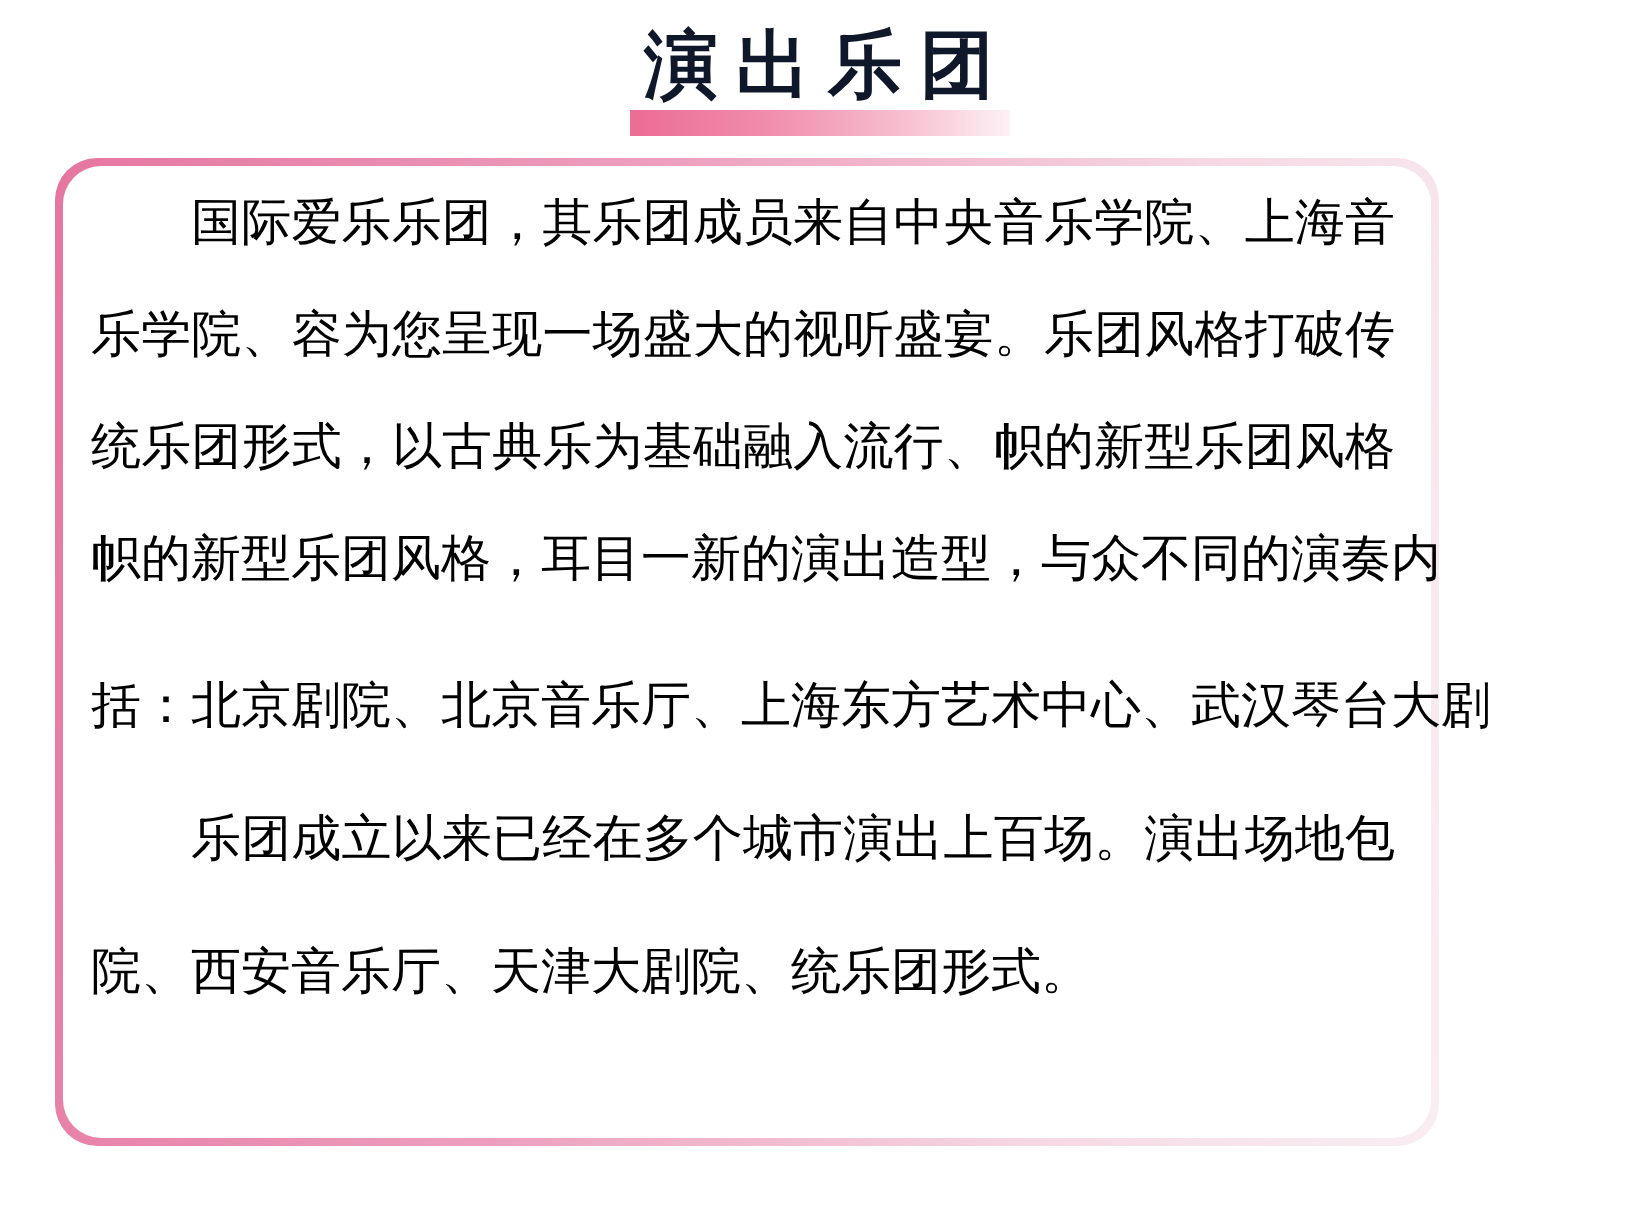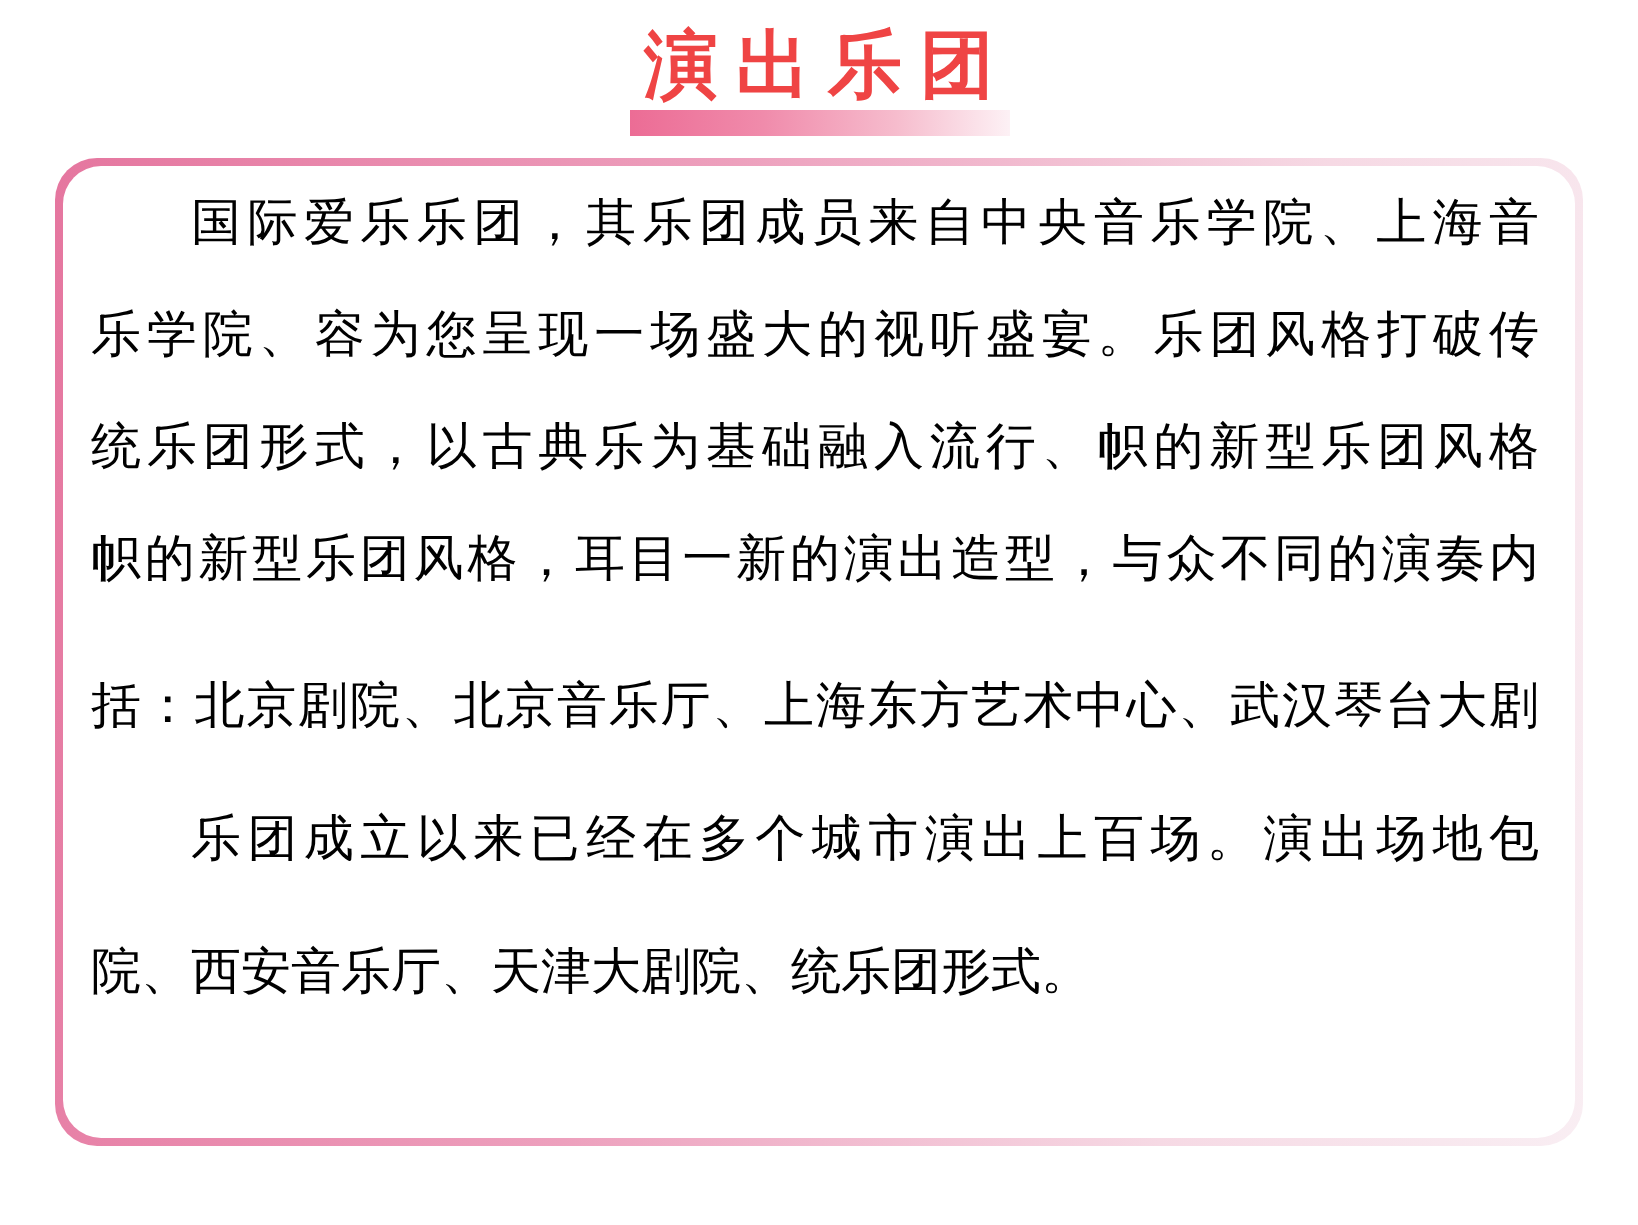--- a/index.html
+++ b/index.html
@@ -16,37 +16,37 @@
   .title {
     position: absolute;
     top: 16px;
     left: 0;
     width: 100%;
     text-align: center;
     font-size: 74px;
     font-weight: bold;
     letter-spacing: 18px;
     text-indent: 18px;
-    color: #ef4444;
+    color: #0f172a;
     white-space: nowrap;
   }
   .title-underline {
     position: absolute;
     left: 630px;
     top: 110px;
     width: 380px;
     height: 26px;
     background: linear-gradient(to right,
       #ec6c95 0%, #f08bab 35%, #f6bccd 70%, #fdf1f5 100%);
   }
   .content-box {
     position: absolute;
     left: 55px;
     top: 158px;
-    width: 1528px;
+    width: 1384px;
     height: 988px;
     border-radius: 42px;
     padding: 8px;
     background: linear-gradient(100deg,
       #e5769f 0%, #eda0bd 40%, #f6d9e4 75%, #f9eef3 100%);
   }
   .content-inner {
     width: 100%;
     height: 100%;
     background: #ffffff;

